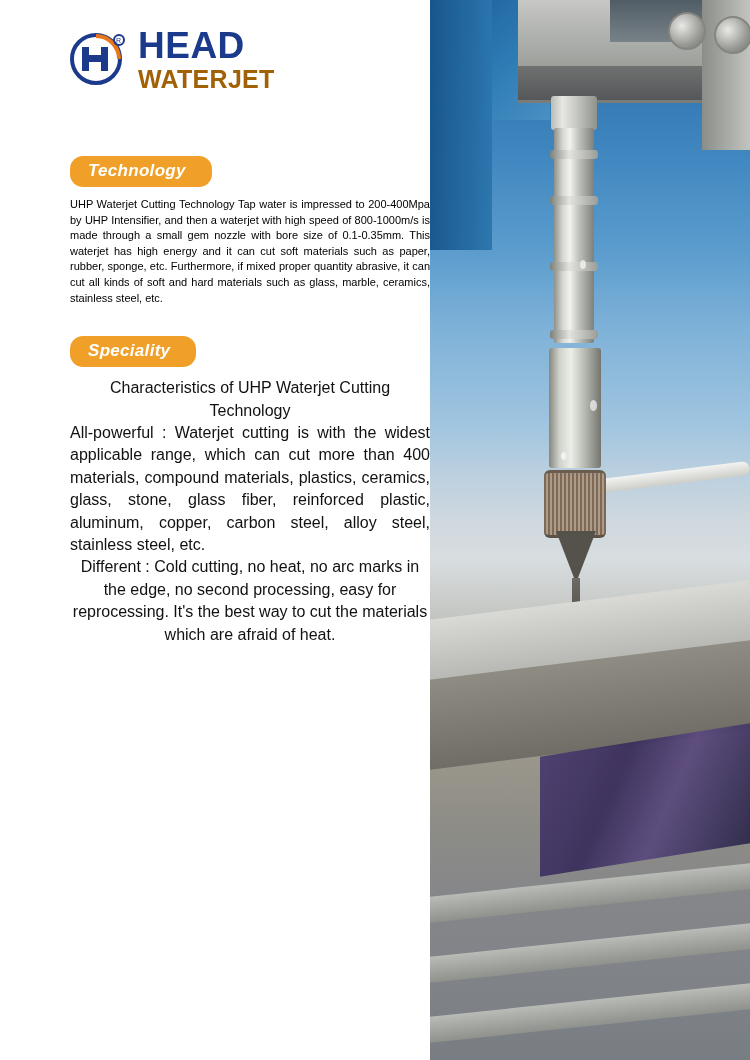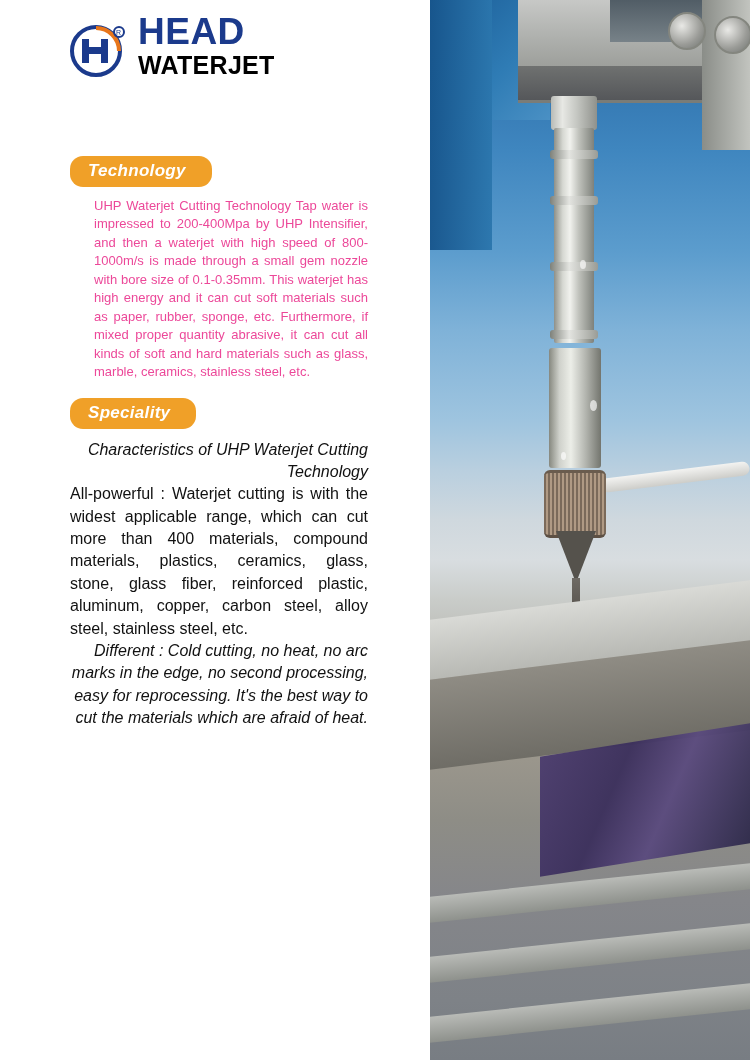--- a/index.html
+++ b/index.html
@@ -23,21 +23,21 @@
   .left-col {
     width: 430px;
     height: 1060px;
     background: #ffffff;
     position: relative;
     box-sizing: border-box;
     padding: 0 0 0 0;
   }
   .logo-block {
     display: flex;
-    align-items: flex-end;
+    align-items: center;
     padding: 40px 0 0 70px;
     height: 78px;
     box-sizing: border-box;
   }
   .logo-mark {
     width: 58px;
     height: 54px;
     position: relative;
     flex: none;
     margin-right: 10px;
@@ -53,63 +53,61 @@
     font-size: 37px;
     font-weight: bold;
     letter-spacing: 0.5px;
     color: #1b3a8c;
     font-family: "Liberation Sans", sans-serif;
   }
   .logo-waterjet {
     font-size: 25px;
     font-weight: bold;
     letter-spacing: 0.3px;
-    color: #000000;
+    color: #a16207;
     margin-top: 3px;
     font-family: "Liberation Sans", sans-serif;
   }
   .section {
     padding-left: 70px;
-    padding-right: 62px;
   }
   .pill {
     display: inline-block;
     background: #f0a028;
     color: #ffffff;
     font-size: 17px;
     font-weight: bold;
     font-style: italic;
     padding: 5px 26px 6px 18px;
     border-radius: 13px;
     letter-spacing: 0.3px;
     margin: 0;
   }
   .tech-pill-wrap { margin-top: 78px; }
-  .spec-pill-wrap { margin-top: 16px; }
+  .spec-pill-wrap { margin-top: 30px; }
   .body-text {
-    font-size: 13px;
+    font-size: 11px;
     line-height: 1.42;
-    color: #ec4899;
+    color: #000000;
     margin-top: 10px;
     text-align: justify;
     text-justify: inter-word;
-    margin-left: 24px;
   }
   .body-text p {
     margin: 0;
   }
   .spec-text {
     font-size: 16px;
     line-height: 1.40;
     color: #111111;
     margin-top: 10px;
     text-align: justify;
   }
   .spec-text p { margin: 0; }
-  .tight { text-align: right; font-style: italic; }
+  .tight { text-align: center; }
 
   
   .right-col {
     width: 320px;
     height: 1060px;
     position: relative;
     overflow: hidden;
     background: #5b7fa6;
   }
   .photo {

